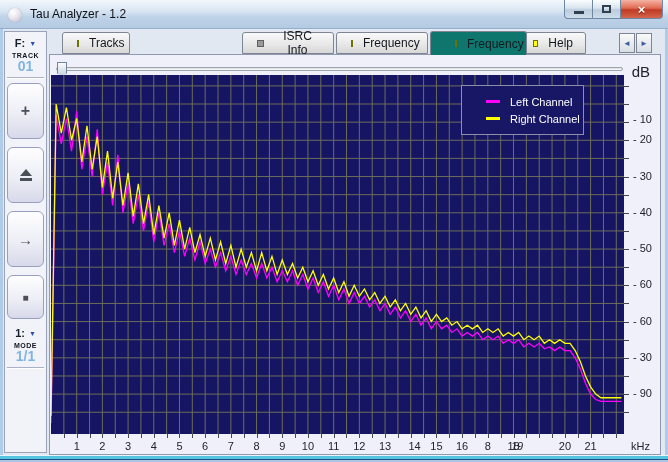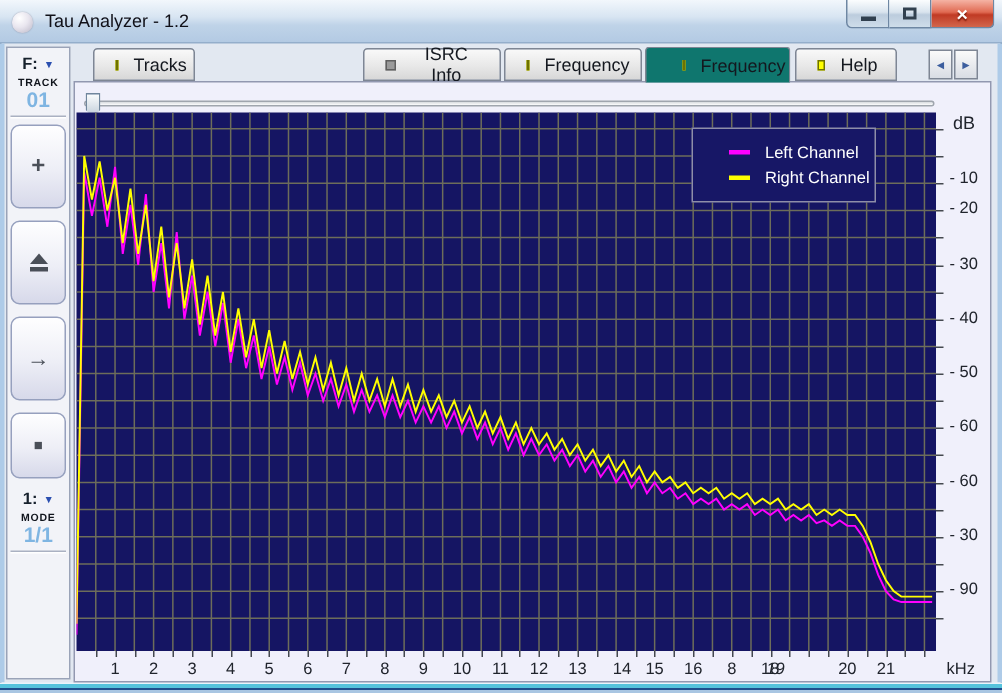--- a/index.html
+++ b/index.html
@@ -70,21 +70,21 @@
 
   
   .main { position:absolute; left:49px; top:54px; width:612px; height:401px;
           background:#F0F0FB; border:1px solid #9298B0; }
   .slider { position:absolute; left:6px; top:7px; width:567px; height:16px; }
   .groove { position:absolute; left:0; top:5px; width:100%; height:4px; border:1px solid #9FA5AE;
             border-radius:2px; background:linear-gradient(#D8DBDF, #FBFCFD); }
   .thumb { position:absolute; left:1px; top:0; width:10px; height:16px;
            background:linear-gradient(#FAFCFD, #C2CEDA); border:1px solid #70869D;
            clip-path:polygon(0 0, 100% 0, 100% 70%, 50% 100%, 0 70%); }
-  .db-label  { position:absolute; right:10px; top:20px;  color:#20242C; font-size:12px; }
+  .db-label  { position:absolute; right:10px; top:8px;  color:#20242C; font-size:15px; }
   .khz-label { position:absolute; right:10px; top:330px; color:#20242C; font-size:11px; }
 
   .plot-wrap { position:absolute; left:1px; top:20px; width:573px; height:359px; background:#151563; }
   .plot-wrap svg { display:block; }
 
   .yaxis { position:absolute; left:574px; top:20px; width:37px; height:359px; }
   .ytick { position:absolute; left:0; width:5px; height:1px; background:#44484F; }
   .ylab  { position:absolute; left:9px; width:28px; text-align:left; font-size:11px; color:#20242C; }
   .xaxis { position:absolute; left:1px; top:379px; width:573px; height:22px; }
   .xtick { position:absolute; top:0; width:1px; height:4px; background:#44484F; }
@@ -166,21 +166,21 @@
       <span class="tab-label">ISRC Info</span>
     </div>
     <div class="tab" style="left:286px; width:92px;">
       <span class="led"></span>
       <span class="tab-label">Frequency</span>
     </div>
     <div class="tab active" style="left:380px; width:97px;">
       <span class="led"></span>
       <span class="tab-label">Frequency</span>
     </div>
-    <div class="tab" style="left:480px; width:68px;">
+    <div class="tab" style="left:468px; width:68px;">
       <span class="led"></span>
       <span class="tab-label">Help</span>
     </div>
     <div class="tab-scroll" style="right:26px;">
       <span>◄</span>
     </div>
     <div class="tab-scroll" style="right:9px;">
       <span>►</span>
     </div>
   </div>

